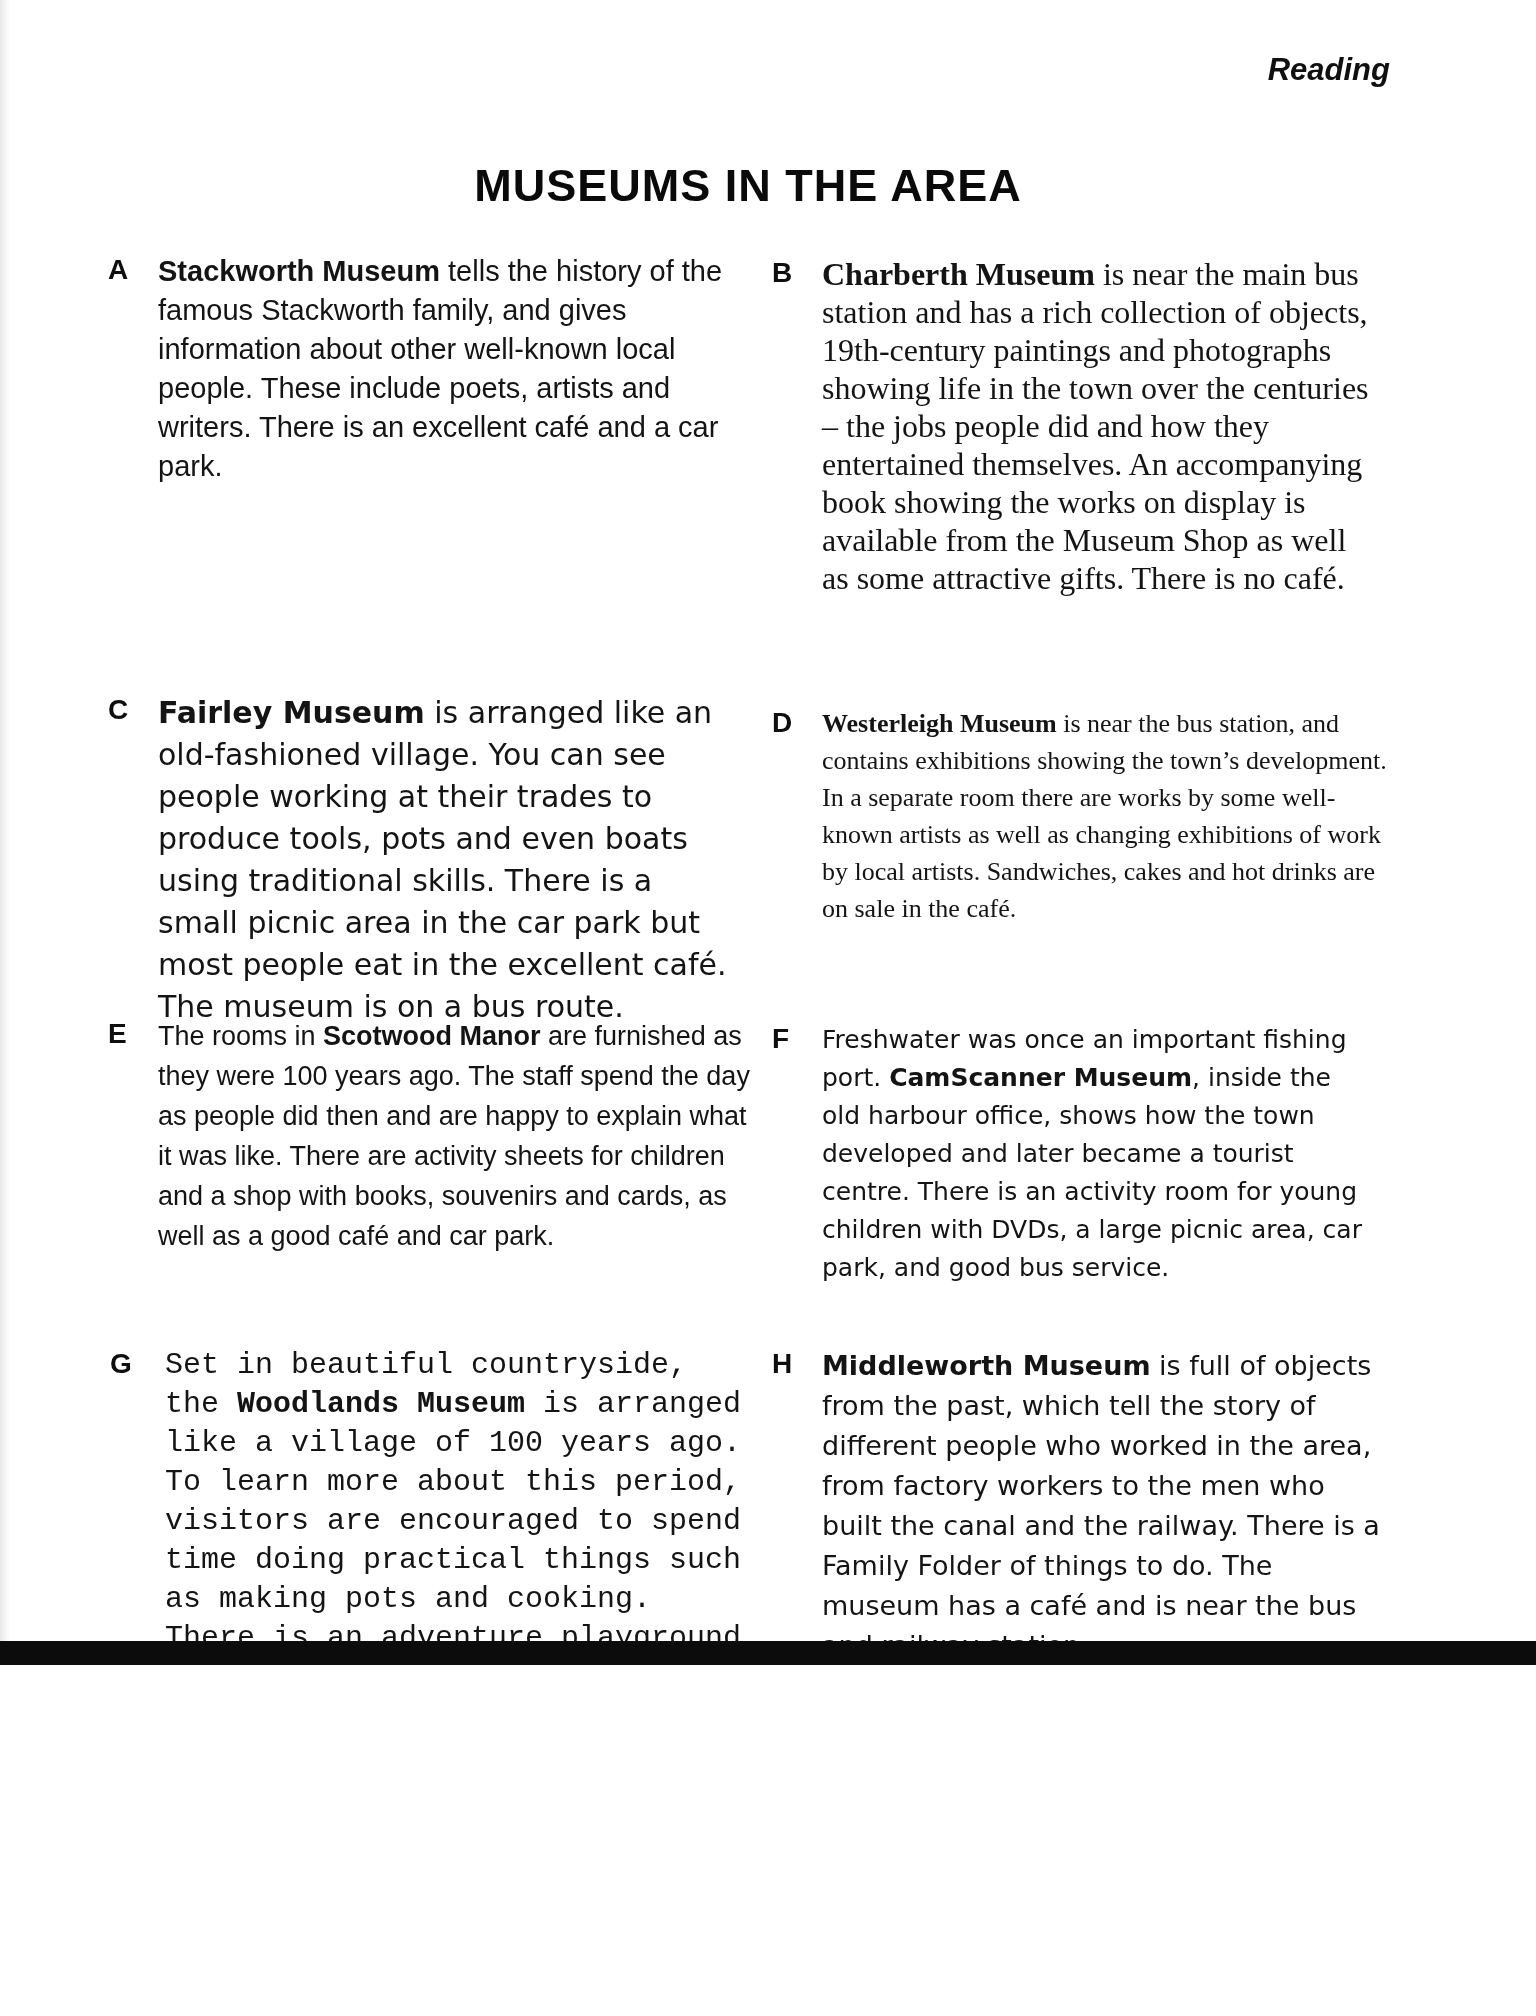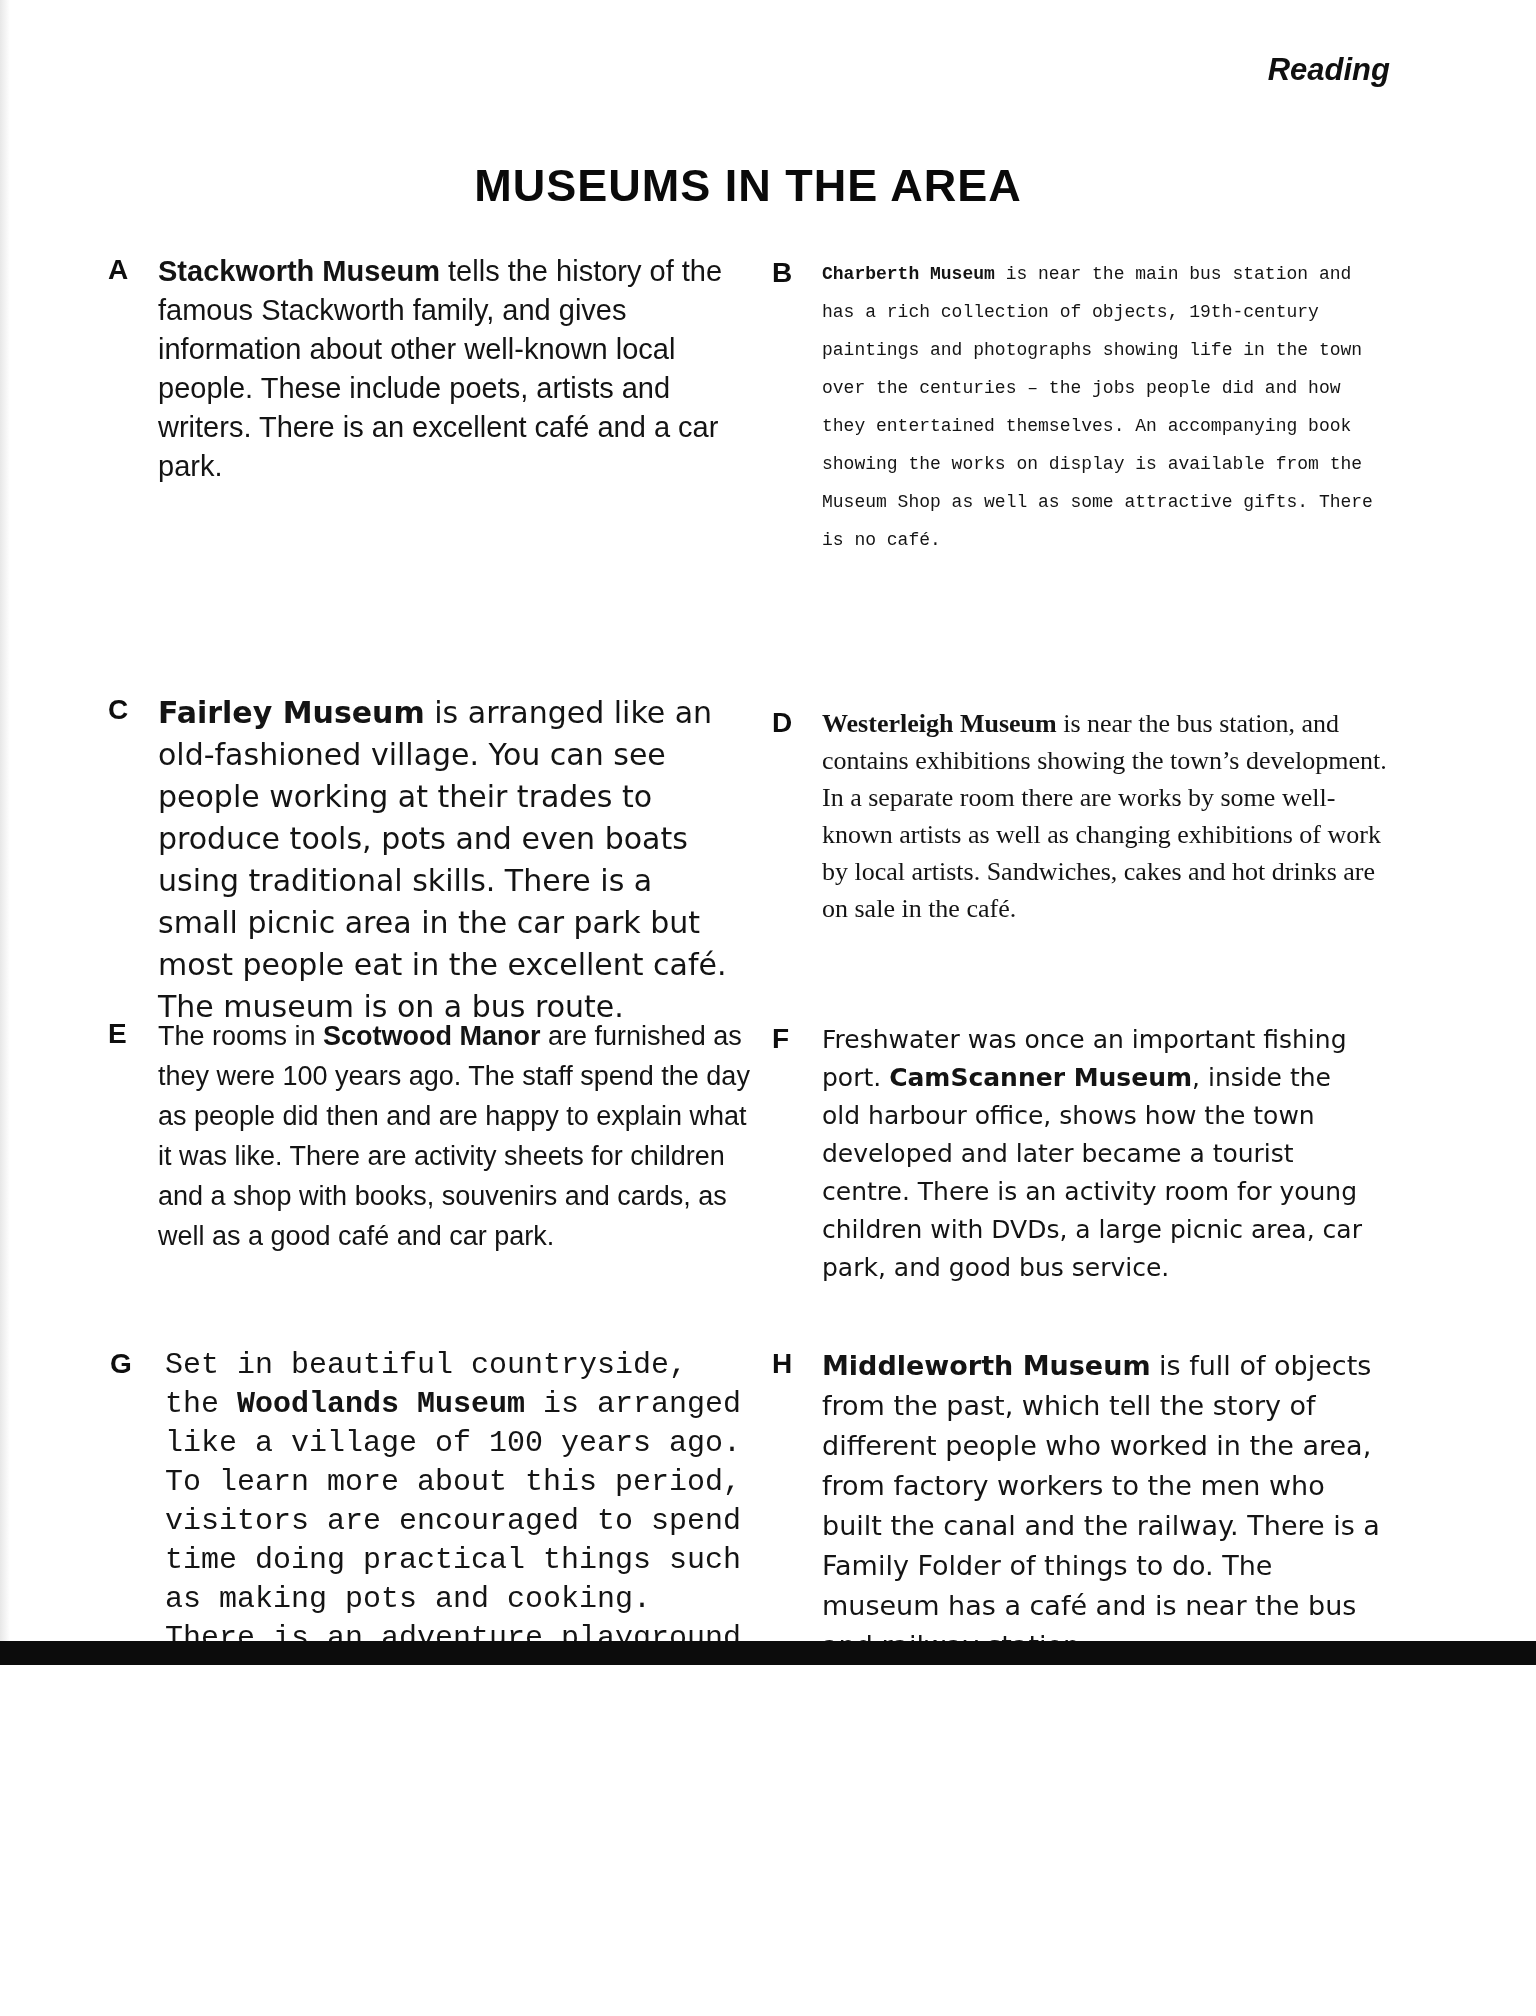--- a/index.html
+++ b/index.html
@@ -42,21 +42,21 @@
   .sec-letter{
     flex:none;width:50px;
     font-family:"Liberation Sans", sans-serif;
     font-weight:bold;font-size:28px;color:#0e0e0e;
     padding-top:2px;
   }
   .sec-text{flex:1;}
   .museum-name{font-weight:bold;}
   
   .s-a .sec-text{font-family:"Liberation Sans", sans-serif;font-size:29px;line-height:39px;}
-  .s-b .sec-text{font-family:Liberation Mono, monospace;font-size:18px;line-height:38px;}
+  .s-b .sec-text{font-family:Liberation Serif, serif;font-size:32px;line-height:38px;}
   .s-c .sec-text{font-family:"DejaVu Sans", sans-serif;font-size:30px;line-height:42px;}
   .s-d .sec-text{font-family:"Liberation Serif", serif;font-size:26px;line-height:37px;}
   .s-e .sec-text{font-family:"Liberation Sans", sans-serif;font-size:27px;line-height:40px;}
   .s-f .sec-text{font-family:"DejaVu Sans", sans-serif;font-size:25px;line-height:38px;}
   .s-g .sec-text{font-family:"Liberation Mono", monospace;font-size:30px;line-height:39px;}
   .s-g .sec-letter{width:55px;}
   .s-h .sec-text{font-family:"DejaVu Sans", sans-serif;font-size:27px;line-height:40px;}
   
   .watermark{
     position:absolute;left:58px;top:1918px;

